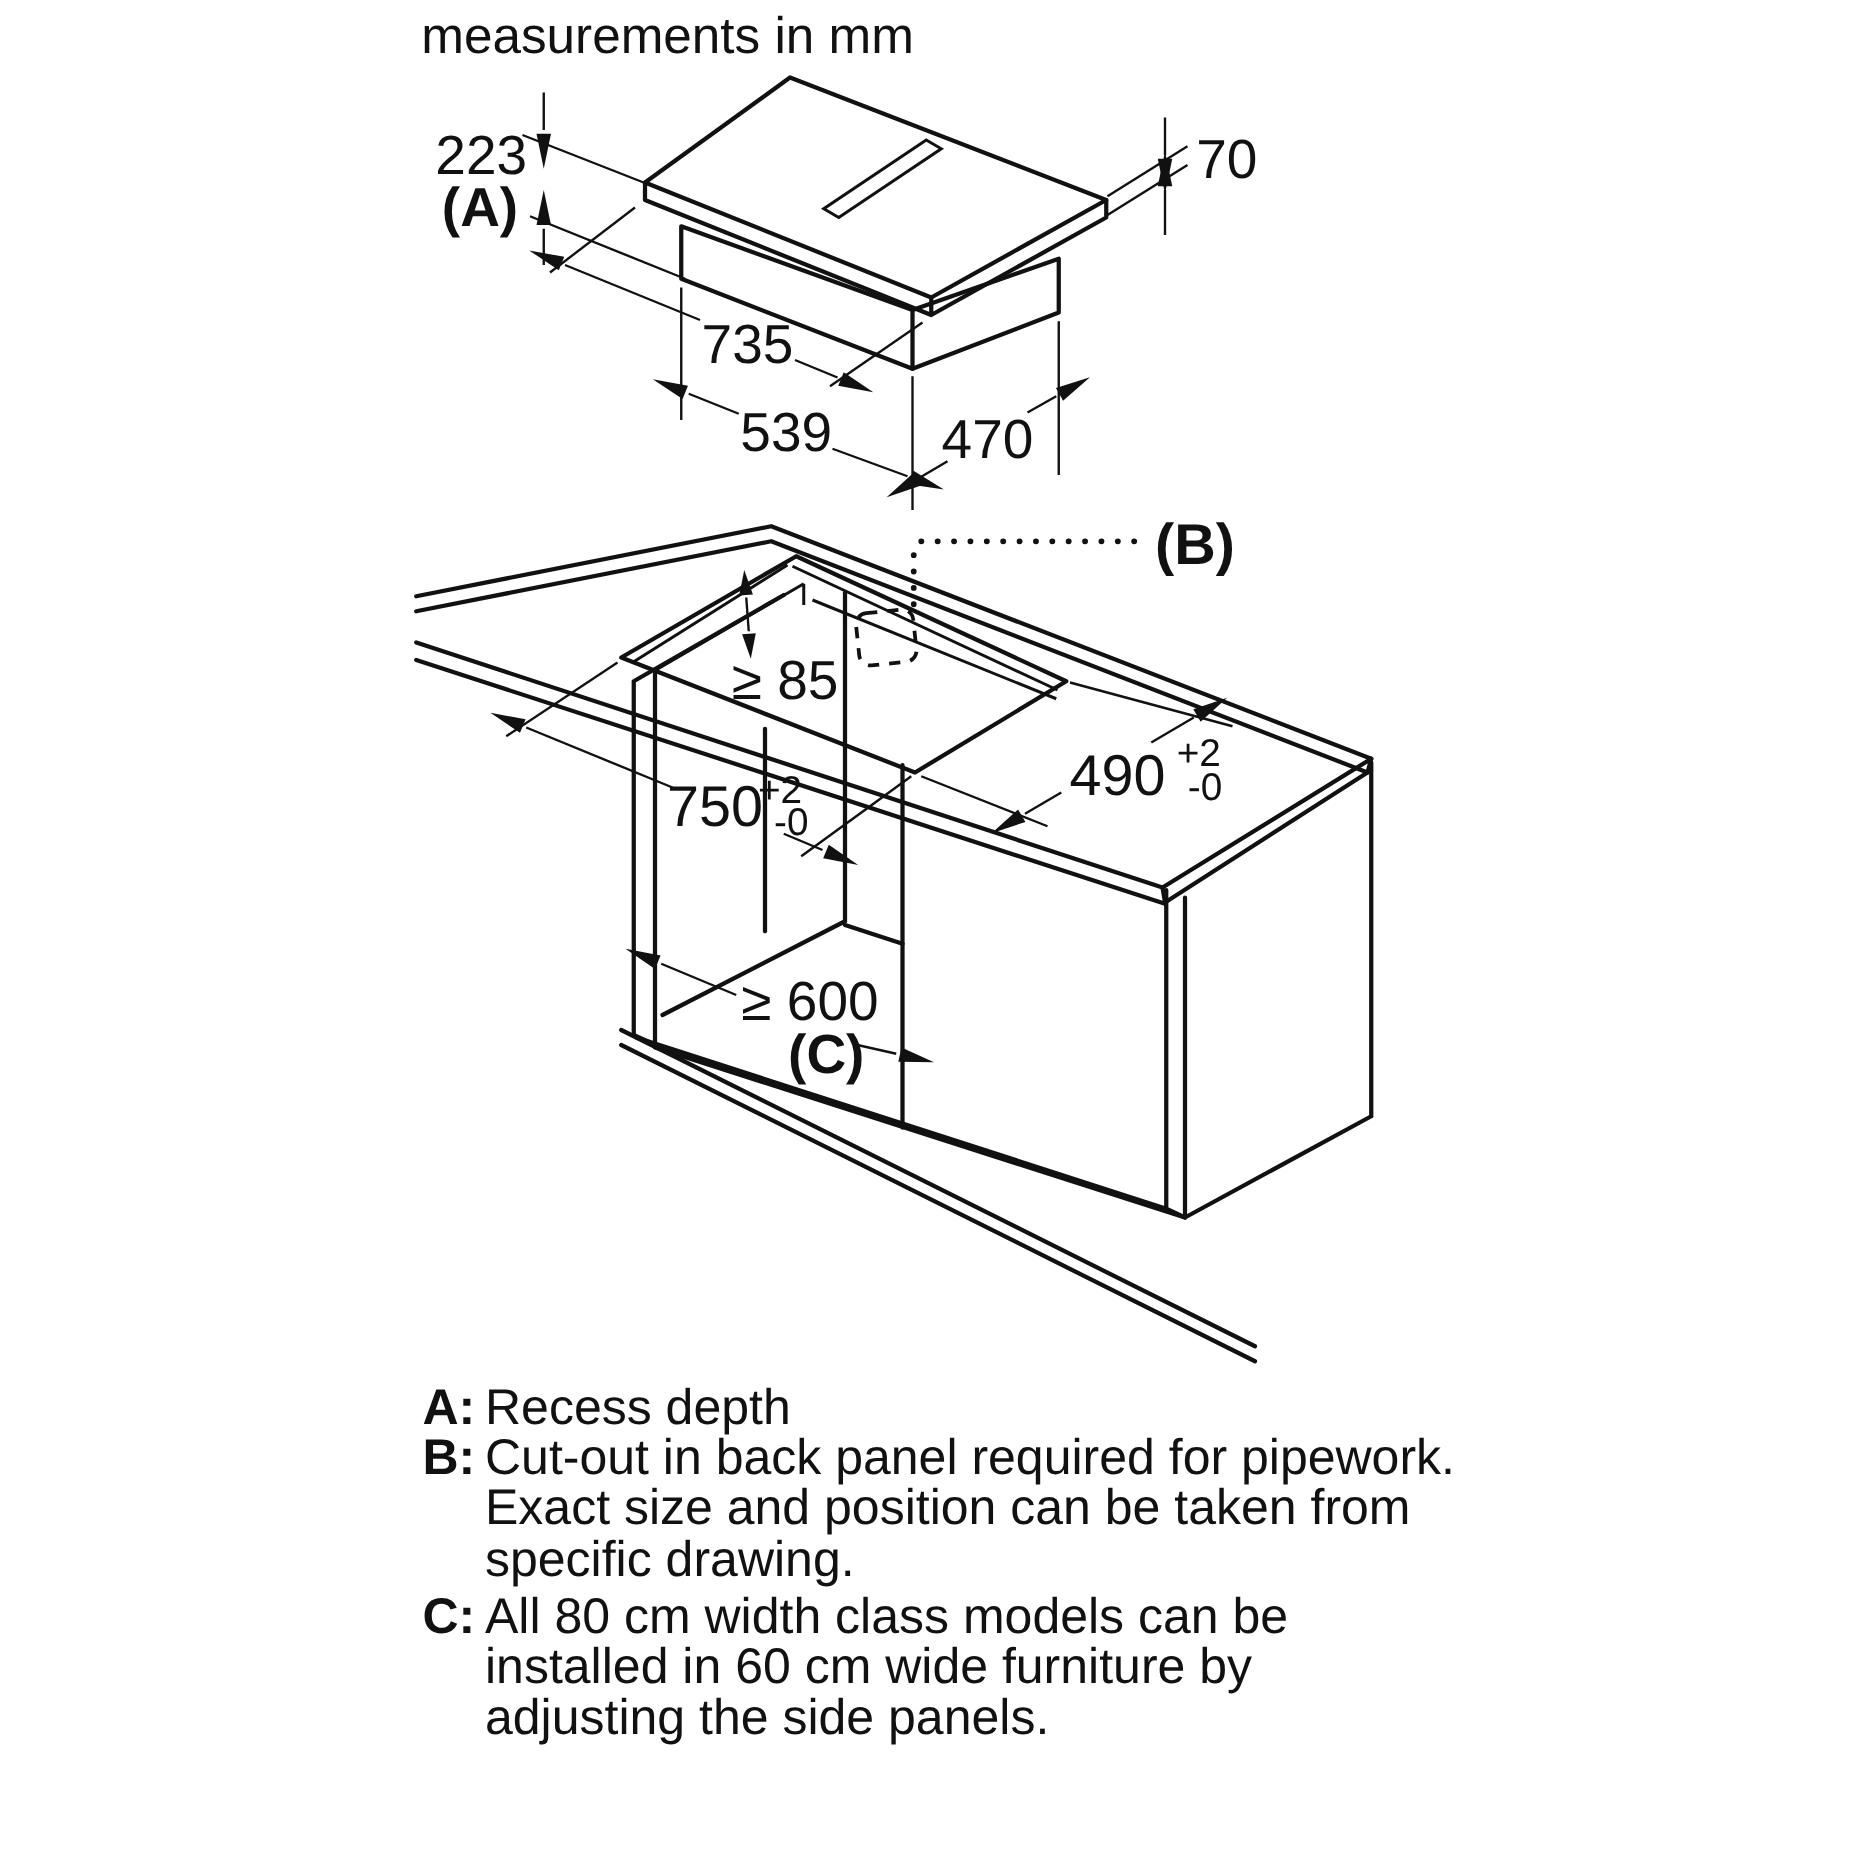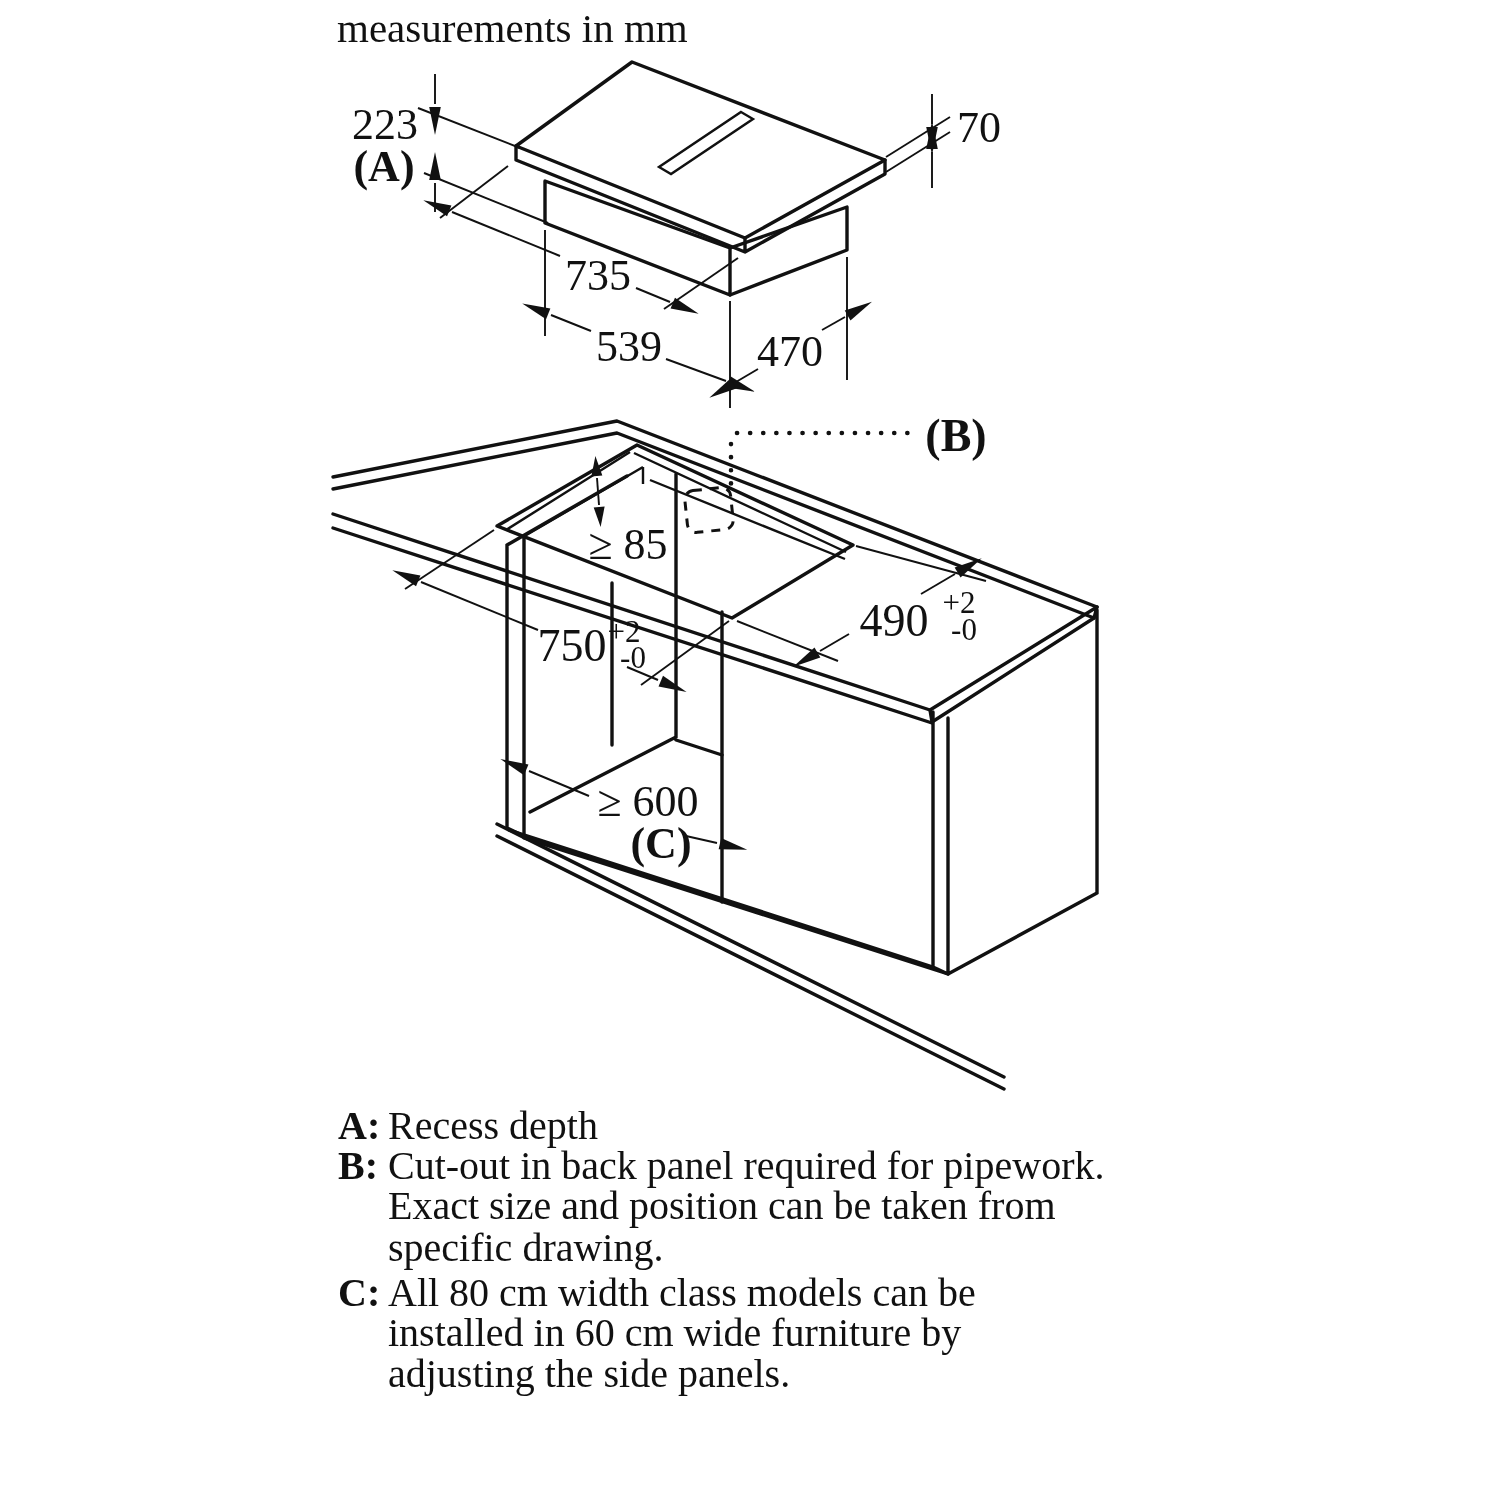--- a/index.html
+++ b/index.html
@@ -1,17 +1,17 @@
 <!DOCTYPE html>
 <html><head>
 <meta charset="utf-8">
 <style>
   html,body{margin:0;padding:0;background:#ffffff;}
   .stage{position:relative;width:1500px;height:1500px;background:#ffffff;overflow:hidden;
-         font-family:Liberation Serif, serif;}
+         font-family:Liberation Sans, sans-serif;}
   svg{display:block}
   .ln      {stroke:#111;stroke-width:3.4;fill:none;stroke-linecap:round;stroke-linejoin:round;}
   .ln-thin {stroke:#111;stroke-width:1.9;fill:none;stroke-linecap:butt;}
   .ln-rim  {stroke:#111;stroke-width:2.4;fill:none;}
   .dotted  {stroke:#111;stroke-width:4.6;fill:none;stroke-linecap:round;stroke-dasharray:0.1 13;}
   .dashed  {stroke:#111;stroke-width:3;fill:none;stroke-dasharray:9 8;}
   text{fill:#111;}
   .t-title {font-size:41px;}
   .t-dim   {font-size:44px;}
   .t-dim2  {font-size:46px;}

